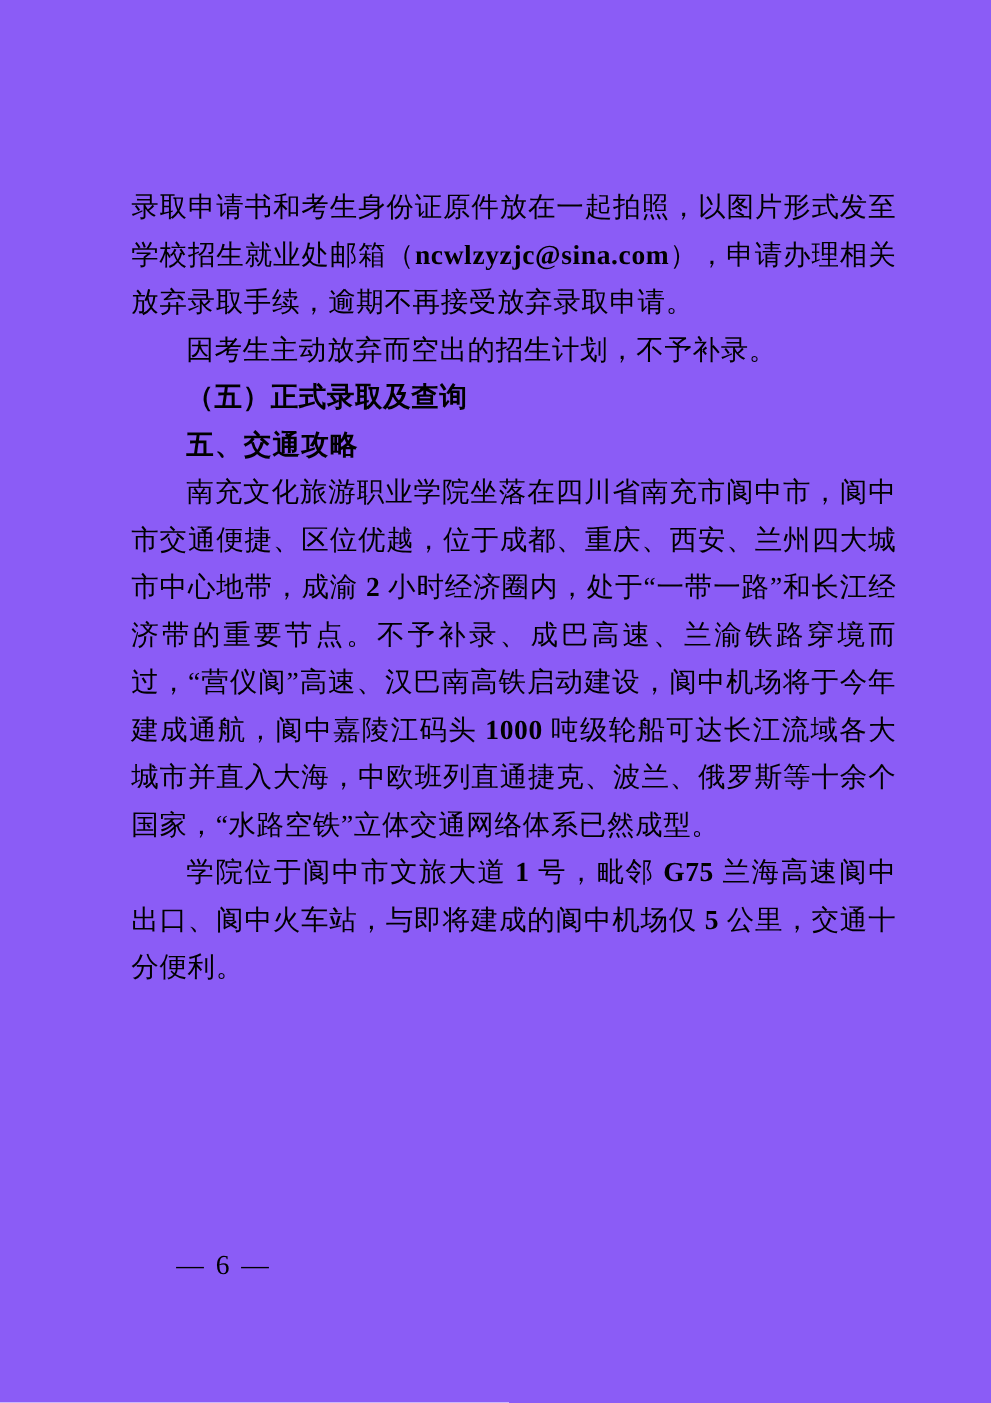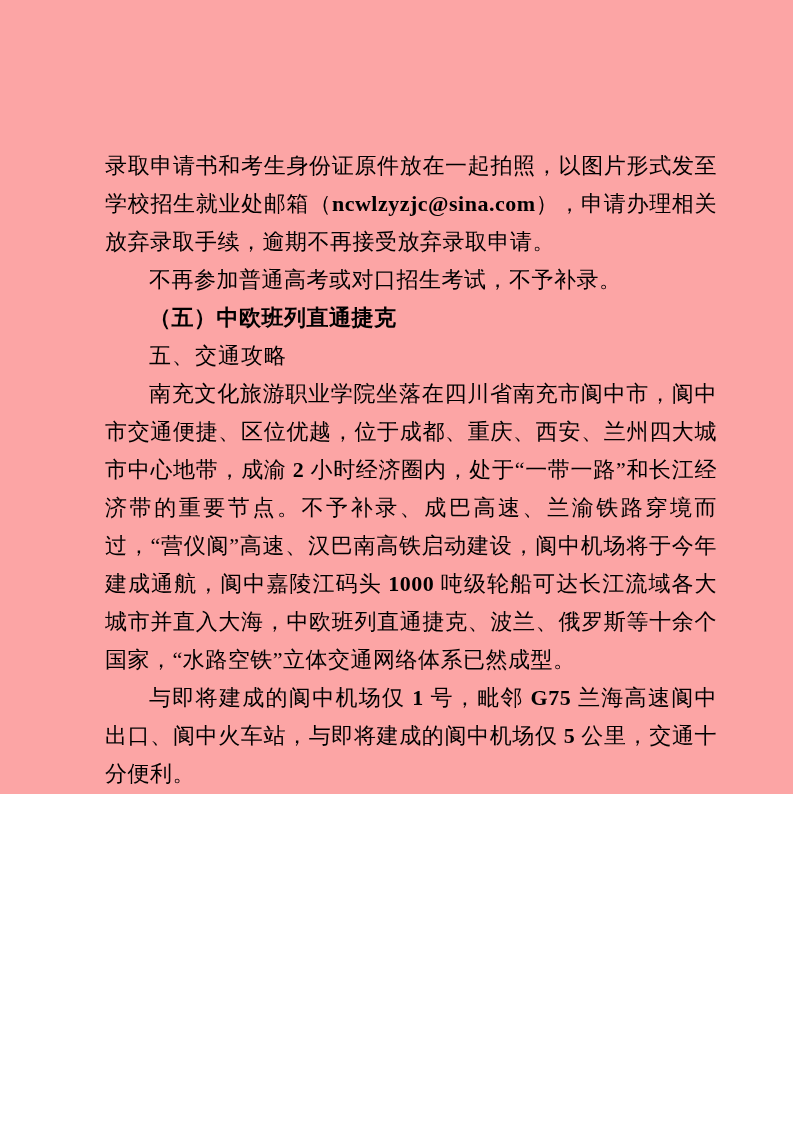--- a/index.html
+++ b/index.html
@@ -3,22 +3,22 @@
 <meta charset="utf-8">
 <style>
   html, body {
     margin: 0;
     padding: 0;
     background: #ffffff;
   }
   .page {
     position: relative;
     width: 793px;
-    height: 794px;
-    background: #fca5a5;
+    height: 1122px;
+    background: #8b5cf6;
     overflow: hidden;
     font-family: "Liberation Serif", "DejaVu Serif", serif;
     color: #000000;
   }
   .content {
     position: absolute;
     left: 105px;
     top: 147px;
     width: 612px;
     font-size: 22px;
@@ -31,21 +31,21 @@
     padding: 0;
     text-indent: 2em;
   }
   .content p.no-indent {
     text-indent: 0;
   }
   .heading {
     font-weight: bold;
   }
   .heading-sans {
-    font-weight: normal;
+    font-weight: bold;
     font-family: "Liberation Sans", "DejaVu Sans", sans-serif;
     letter-spacing: 1px;
   }
   .lat {
     font-family: "Liberation Serif", "DejaVu Serif", serif;
     font-weight: bold;
   }
   .page-footer {
     position: absolute;
     left: 141px;
@@ -56,29 +56,29 @@
   }
 </style>
 </head>
 <body>
 
 <div class="page">
   <div class="content">
 
     <p class="no-indent"><span>录取申请书和考生身份证原件放在一起拍照，以图片形式发至学校招生就业处邮箱（</span><span class="lat">ncwlzyzjc@sina.com</span><span>），申请办理相关放弃录取手续，逾期不再接受放弃录取申请。</span></p>
 
-    <p><span>不再参加普通高考或对口招生考试，不予补录。</span></p>
+    <p><span>因考生主动放弃而空出的招生计划，不予补录。</span></p>
 
-    <p class="heading"><span>（五）中欧班列直通捷克</span></p>
+    <p class="heading"><span>（五）正式录取及查询</span></p>
 
 
 
     <p class="heading-sans"><span>五、交通攻略</span></p>
 
 
     <p><span>南充文化旅游职业学院坐落在四川省南充市阆中市，阆中市交通便捷、区位优越，位于成都、重庆、西安、兰州四大城市中心地带，成渝 </span><span class="lat">2</span><span> 小时经济圈内，处于“一带一路”和长江经济带的重要节点。不予补录、成巴高速、兰渝铁路穿境而过，“营仪阆”高速、汉巴南高铁启动建设，阆中机场将于今年建成通航，阆中嘉陵江码头 </span><span class="lat">1000</span><span> 吨级轮船可达长江流域各大城市并直入大海，中欧班列直通捷克、波兰、俄罗斯等十余个国家，“水路空铁”立体交通网络体系已然成型。</span></p>
 
-    <p><span>与即将建成的阆中机场仅 </span><span class="lat">1</span><span> 号，毗邻 </span><span class="lat">G75</span><span> 兰海高速阆中出口、阆中火车站，与即将建成的阆中机场仅 </span><span class="lat">5</span><span> 公里，交通十分便利。</span></p>
+    <p><span>学院位于阆中市文旅大道 </span><span class="lat">1</span><span> 号，毗邻 </span><span class="lat">G75</span><span> 兰海高速阆中出口、阆中火车站，与即将建成的阆中机场仅 </span><span class="lat">5</span><span> 公里，交通十分便利。</span></p>
 
   </div>
 
   <div class="page-footer">— 6 —</div>
 </div>
 
 </body></html>

